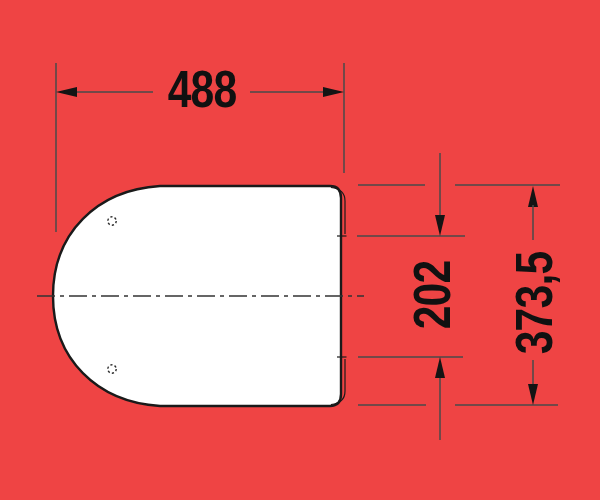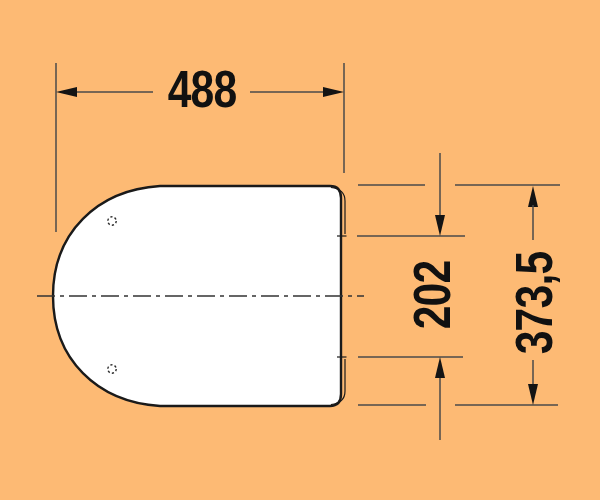--- a/index.html
+++ b/index.html
@@ -4,21 +4,21 @@
 <style>
   html, body {
     margin: 0;
     padding: 0;
     background: #ffffff;
   }
   .canvas {
     position: relative;
     width: 600px;
     height: 500px;
-    background: #fdba74;
+    background: #ef4444;
     overflow: hidden;
   }
   svg { display: block; }
   .seat-outline {
     fill: #ffffff;
     stroke: #1a1a1a;
     stroke-width: 2.4;
     stroke-linejoin: round;
   }
   .seat-thin {

